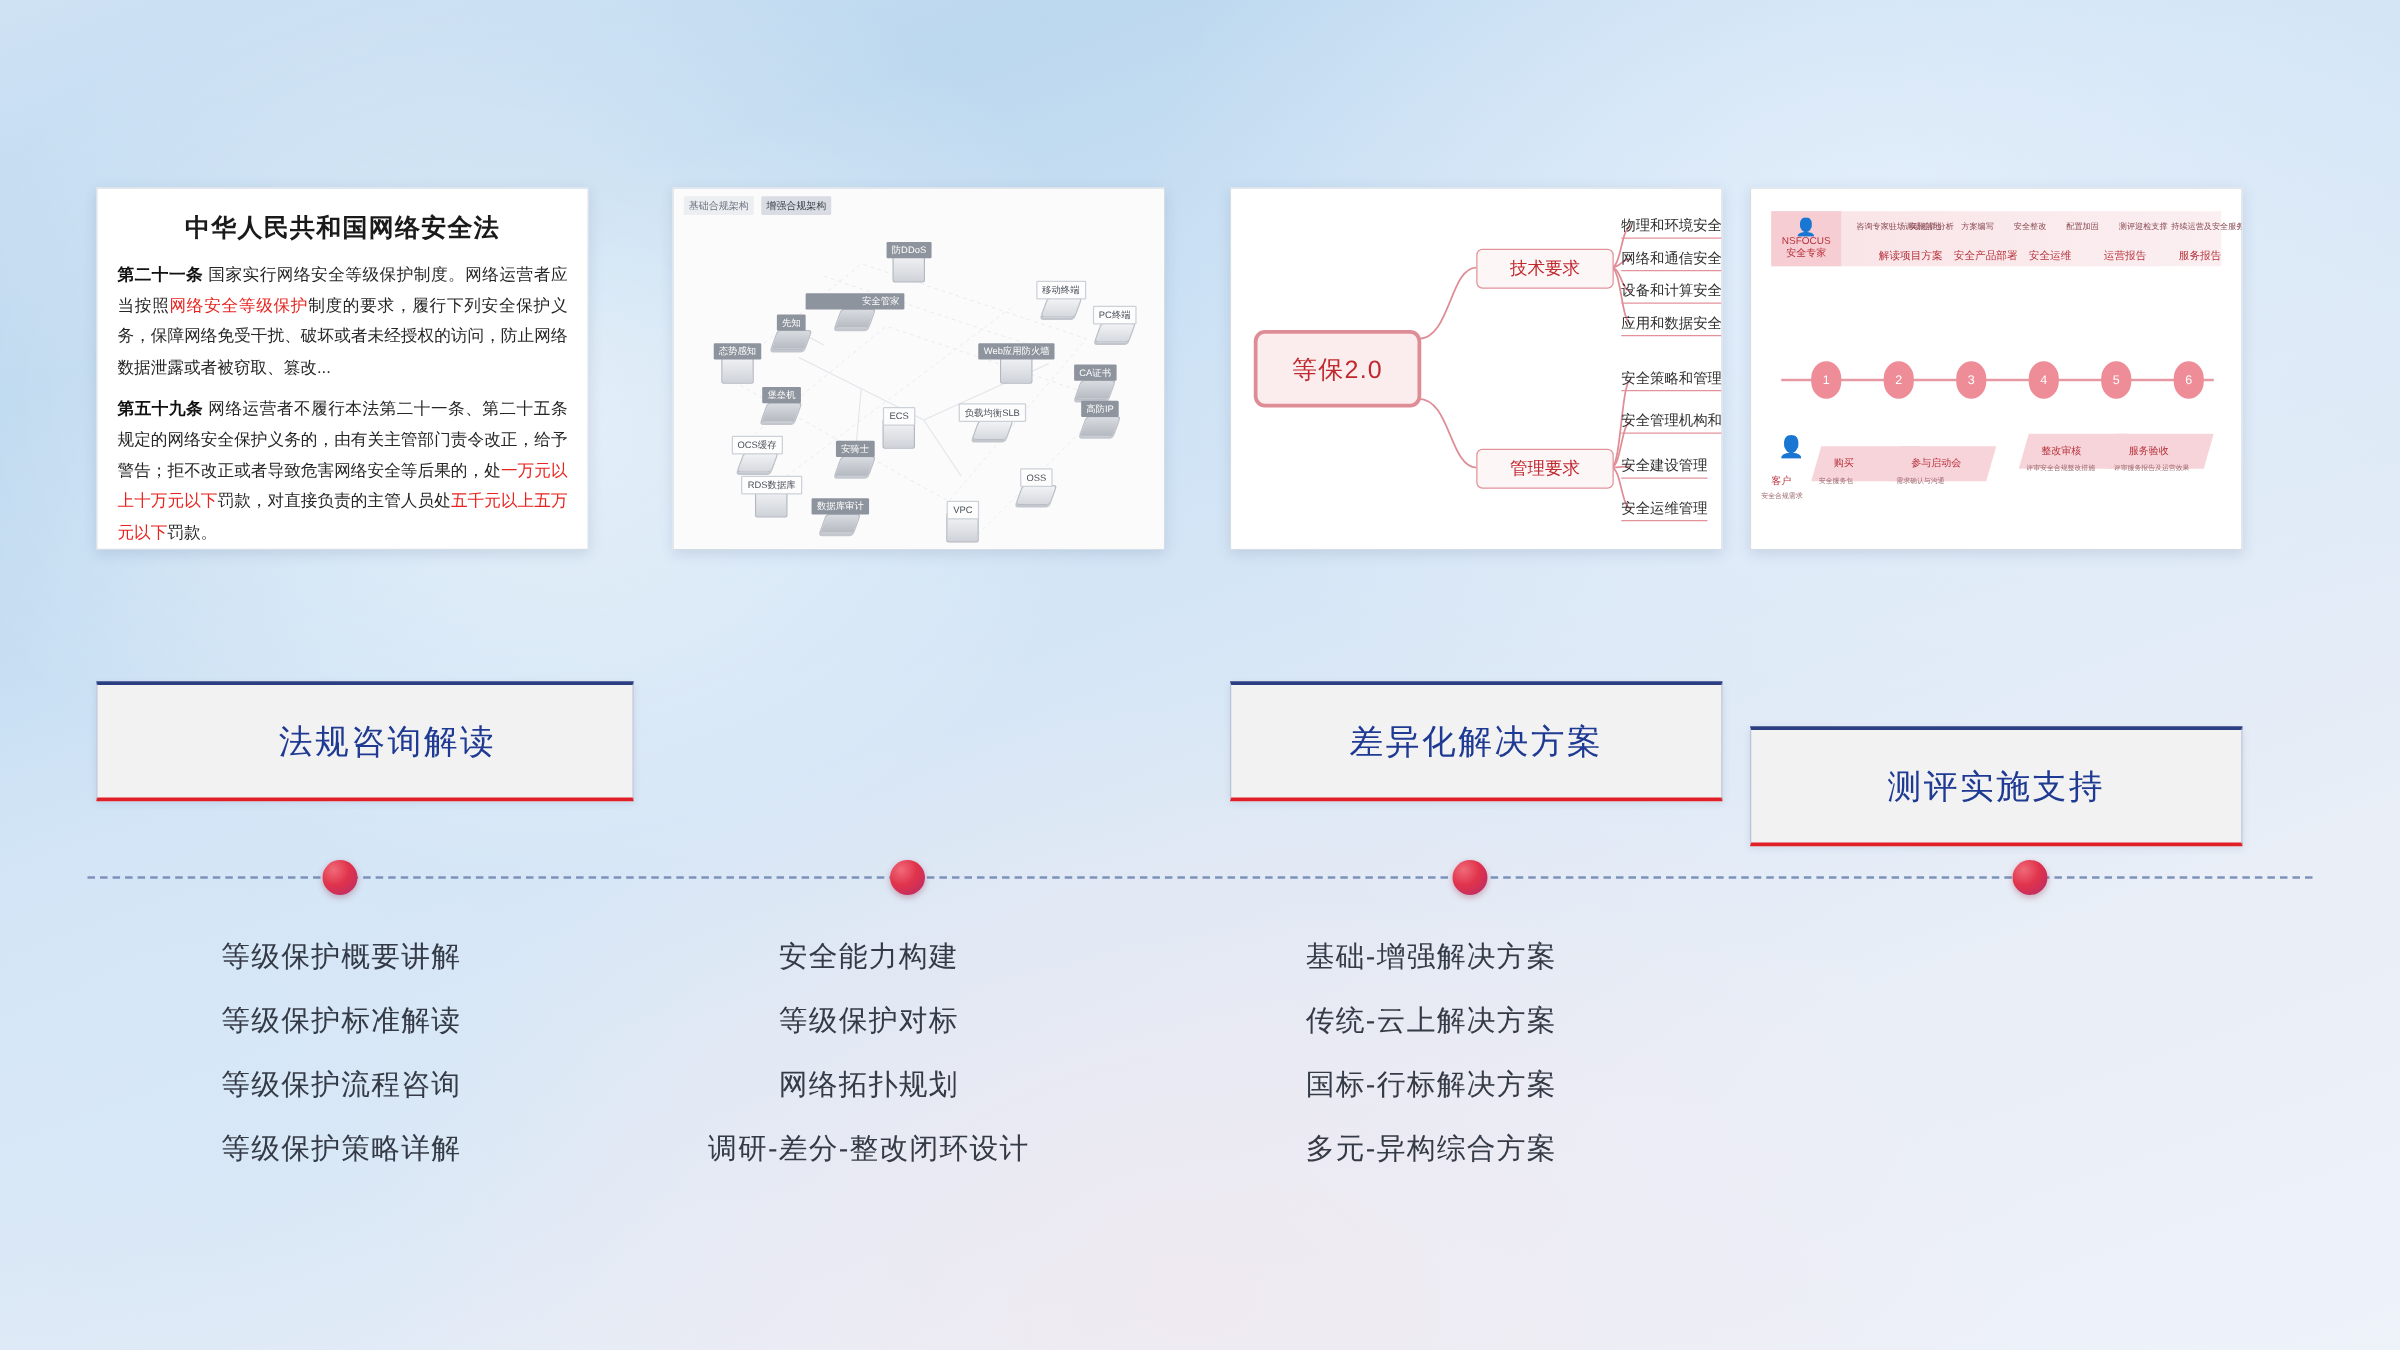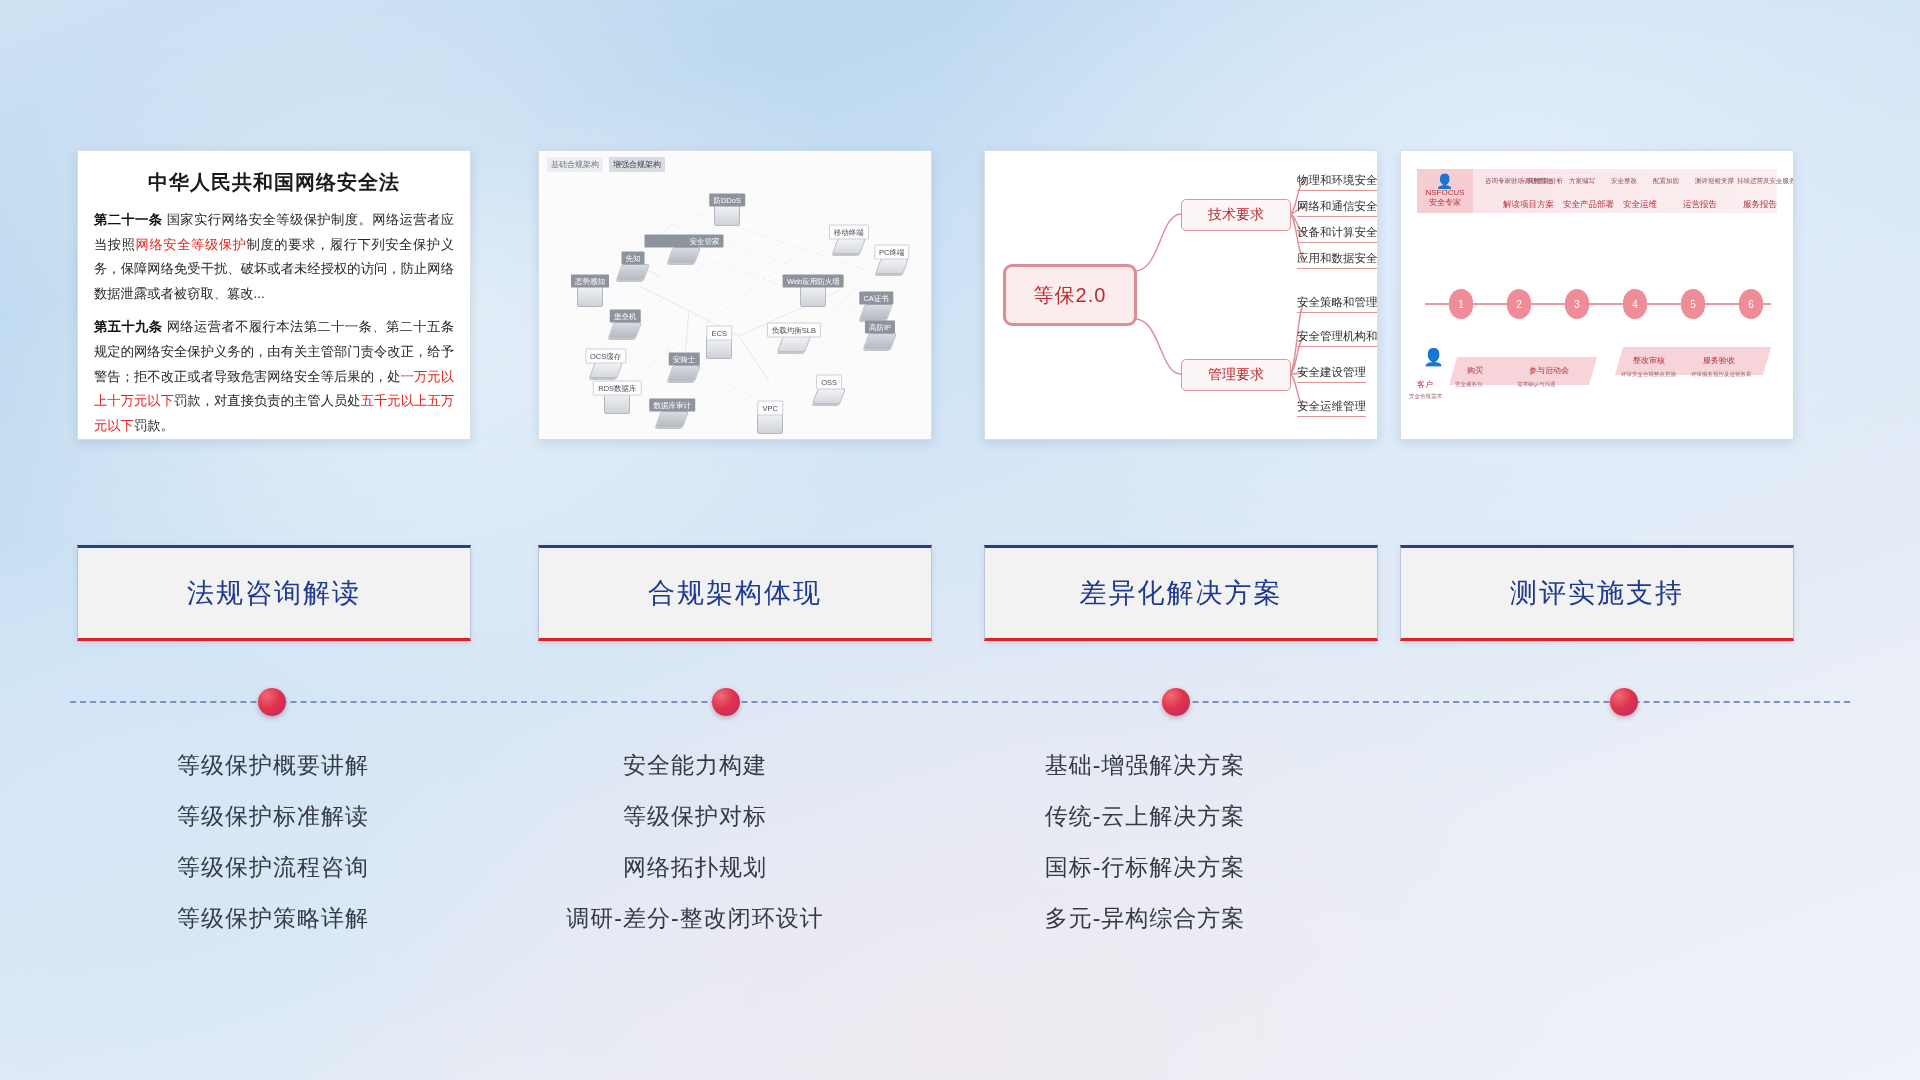--- a/index.html
+++ b/index.html
@@ -109,21 +109,21 @@
   
   .titles{position:absolute;left:0;top:545px;width:1920px;height:92px;}
   .tbox{
     position:absolute;top:0;width:392px;height:90px;background:#f2f2f2;
     border-top:3px solid #2c3e82;border-bottom:3px solid #e01f26;
     border-left:1px solid #b9c4d8;border-right:1px solid #b9c4d8;
     display:flex;align-items:center;justify-content:center;
     box-shadow:0 2px 6px rgba(60,90,130,0.12);
   }
   .tbox span{font-size:27px;color:#1f3a93;letter-spacing:2px;font-weight:500;}
-  .tbox.t1{left:77px;} .tbox.t2{left:538px;} .tbox.t3{left:984px;} .tbox.t4{left:1400px;}
+  .tbox.t1{left:77px;padding-left:36px;} .tbox.t2{left:538px;} .tbox.t3{left:984px;} .tbox.t4{left:1400px;margin-top:36px;}
 
   
   .timeline{position:absolute;left:0;top:683px;width:1920px;height:40px;}
   .tl-line{
     position:absolute;left:70px;top:18px;width:1780px;height:0;
     border-top:2px dashed #7d92bb;
   }
   .tl-dot{
     position:absolute;top:5px;width:28px;height:28px;border-radius:50%;
     background:radial-gradient(circle at 32% 28%,#f06a78 0%,#e0334b 45%,#b32a6d 100%);
@@ -342,23 +342,20 @@
             <div class="pnote" style="left: 290px; top: 220px;">评审服务报告及运营效果</div>
           </div>
       </div>
     </div>
   </div>
 
   <div class="titles">
     <div class="tbox t1">
       <span>法规咨询解读</span>
     </div>
-    <div class="tbox t2">
-      <span>合规架构体现</span>
-    </div>
     <div class="tbox t3">
       <span>差异化解决方案</span>
     </div>
     <div class="tbox t4">
       <span>测评实施支持</span>
     </div>
   </div>
 
   <div class="timeline">
     <div class="tl-line"></div>

